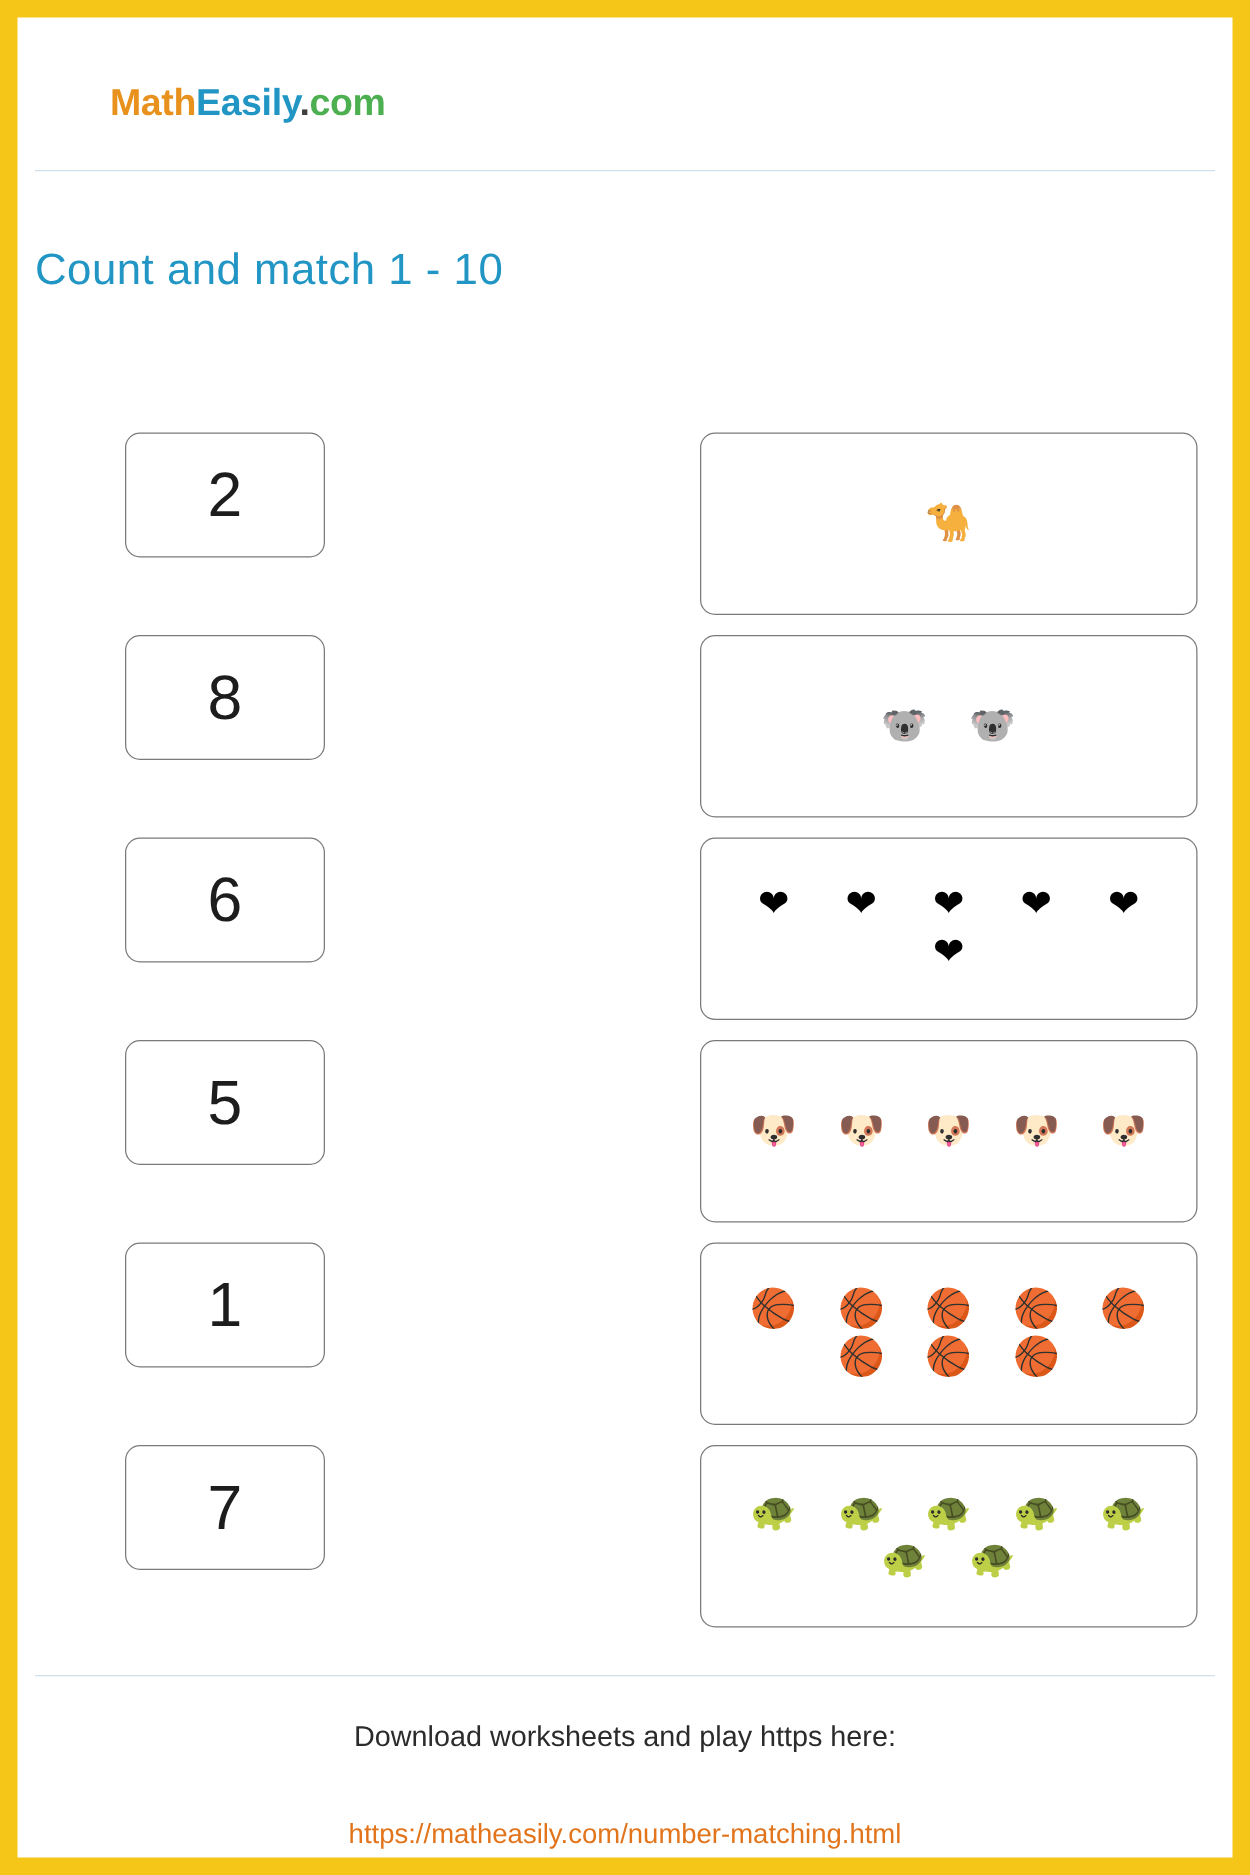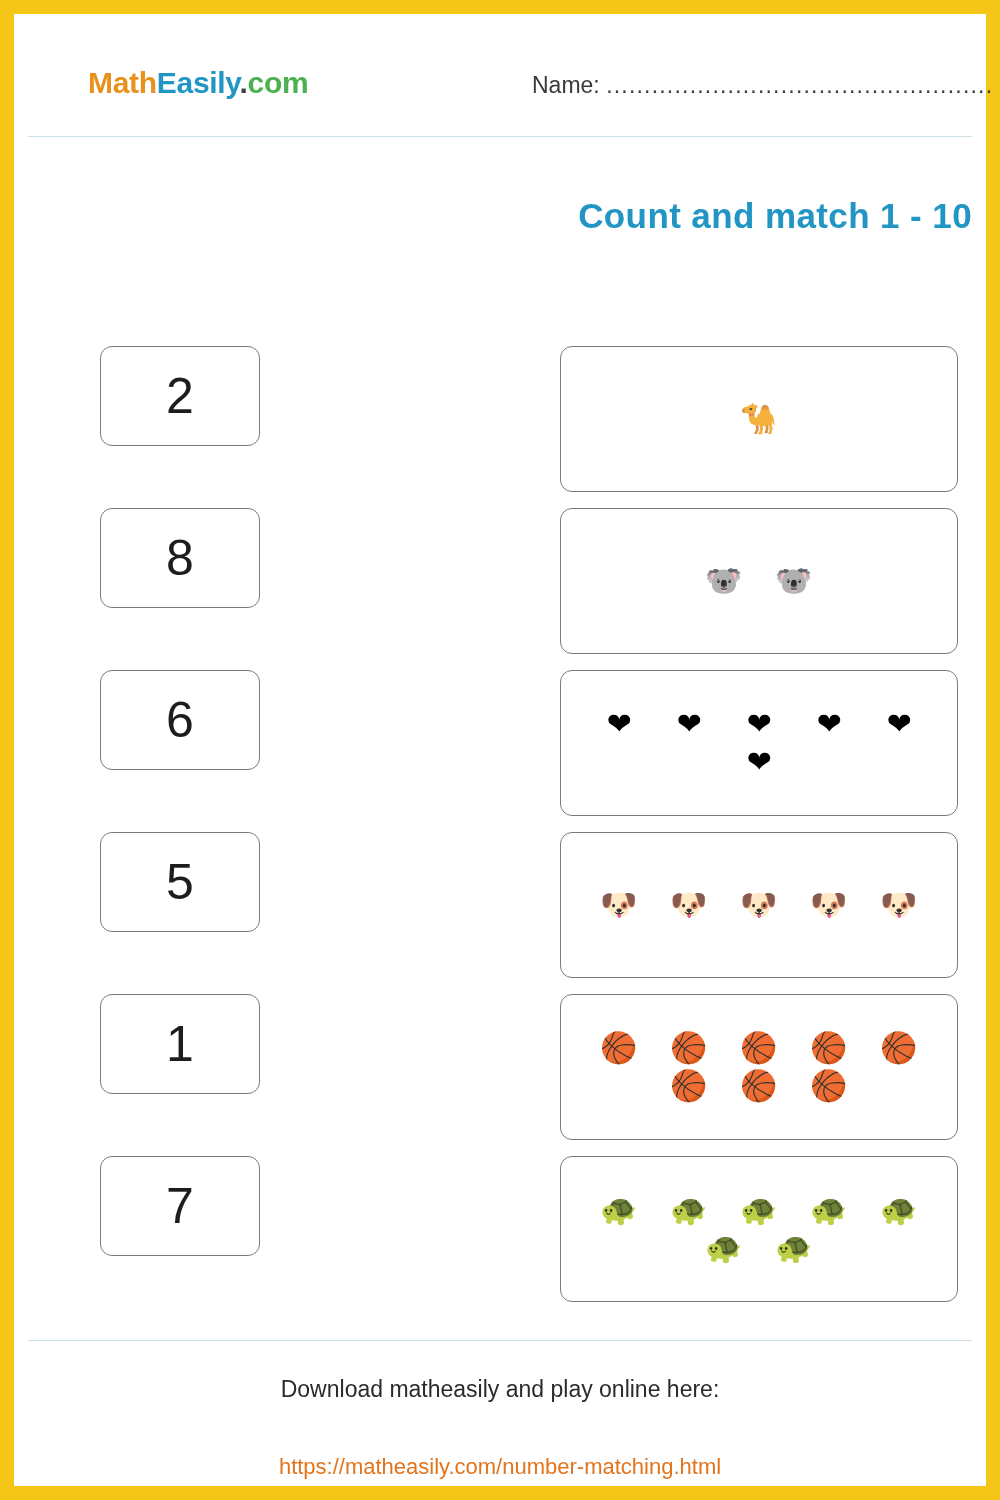--- a/index.html
+++ b/index.html
@@ -70,23 +70,23 @@
     background: #cfe0ea;
   }
   .rule-top { top: 108px; }
   .rule-bottom { top: 1312px; }
   
   .title {
     position: absolute;
     top: 168px;
     left: 0;
     right: 0;
-    text-align: right;
+    text-align: left;
     font-size: 35px;
-    font-weight: bold;
+    font-weight: normal;
     color: #2196c4;
     letter-spacing: 0.4px;
   }
   .subtitle {
     position: absolute;
     top: 250px;
     left: 0;
     right: 0;
     text-align: center;
     font-size: 23px;
@@ -171,24 +171,20 @@
 </head>
 <body>
 
 <div class="page">
   <div class="inner">
 
     <div class="header">
       <div class="logo">
         <span class="math">Math</span><span class="easily">Easily</span><span class="dot">.</span><span class="com">com</span>
       </div>
-      <div class="name-line">
-        <span>Name:</span>
-        <span class="dots">...................................................</span>
-      </div>
     </div>
 
     <div class="rule rule-top"></div>
 
     <div class="title">Count and match 1 - 10</div>
 
     <div class="board">
 
       <div class="row">
         <div class="num-box">
@@ -264,17 +260,17 @@
             <span class="ico">🐢</span>
             <span class="ico">🐢</span>
             <span class="ico">🐢</span>
           </div>
       </div>
 
     </div>
 
     <div class="rule rule-bottom"></div>
 
-    <div class="footer-1">Download matheasily and play online here:</div>
+    <div class="footer-1">Download worksheets and play https here:</div>
     <div class="footer-2">https://matheasily.com/number-matching.html</div>
 
   </div>
 </div>
 
 </body></html>

